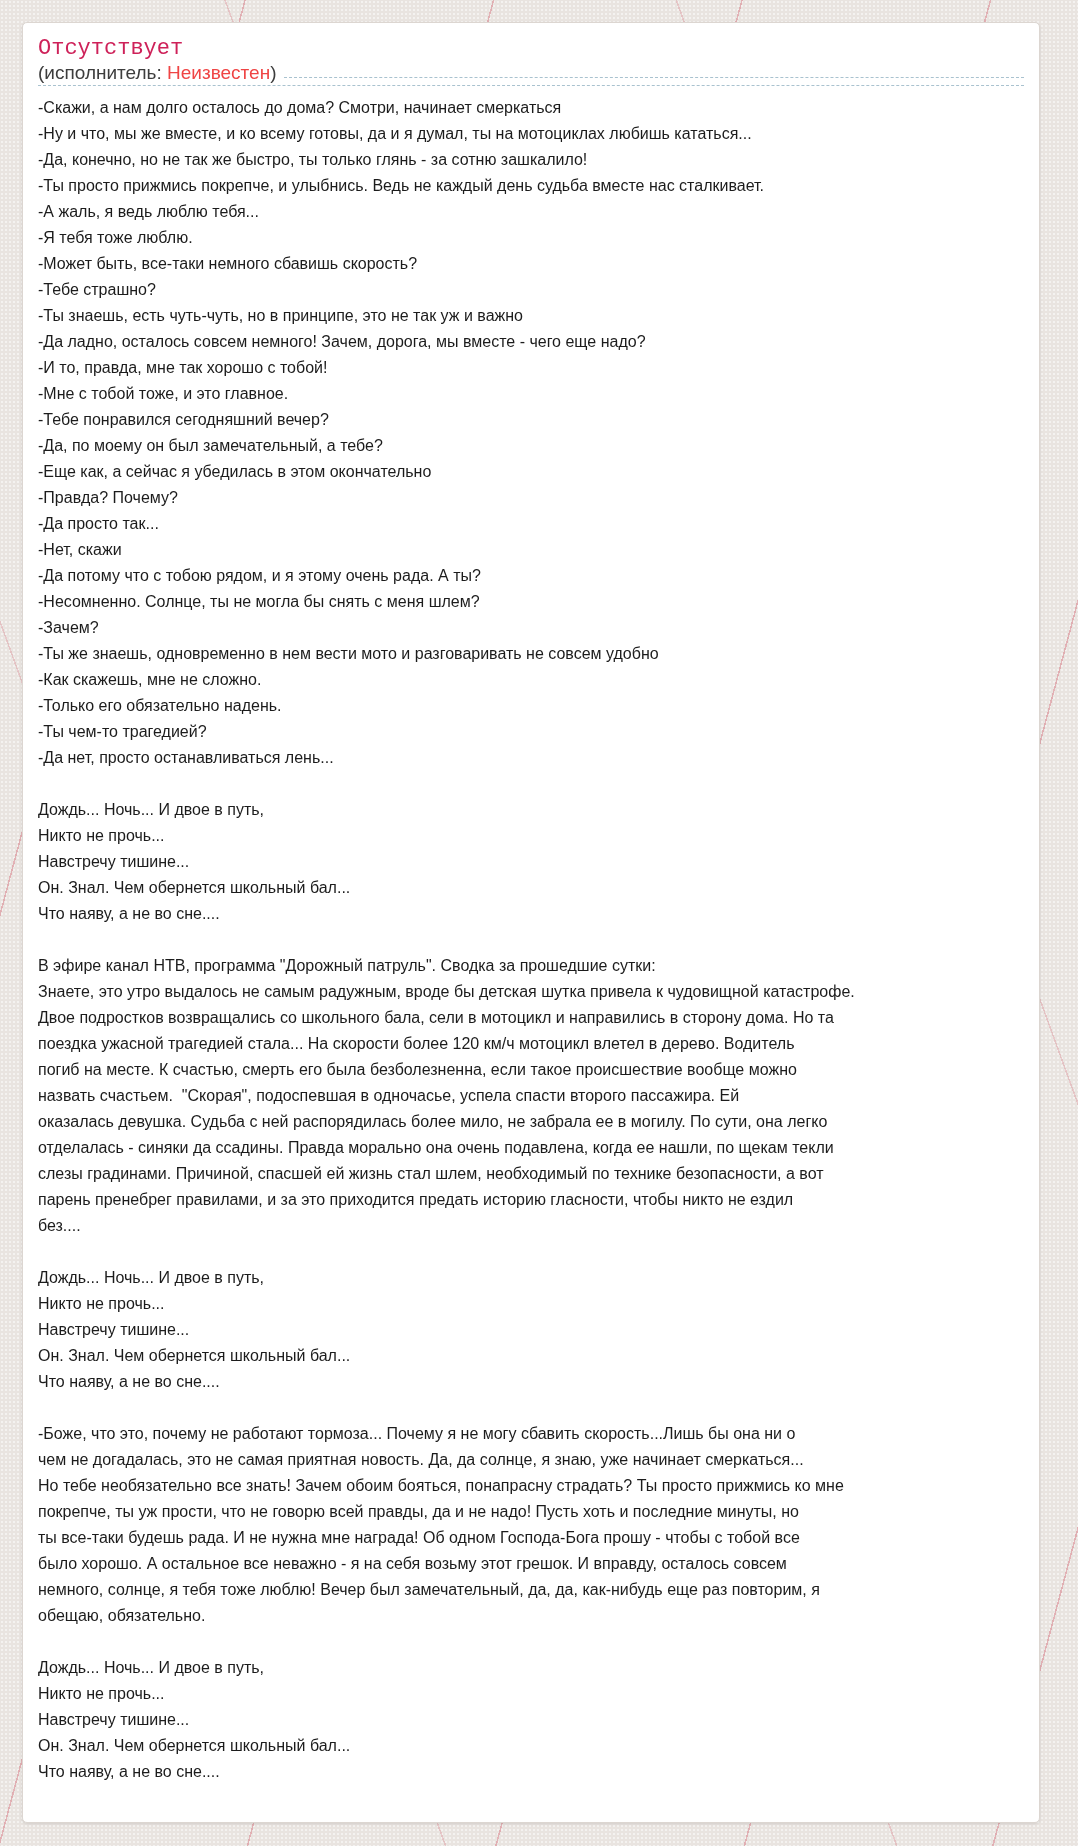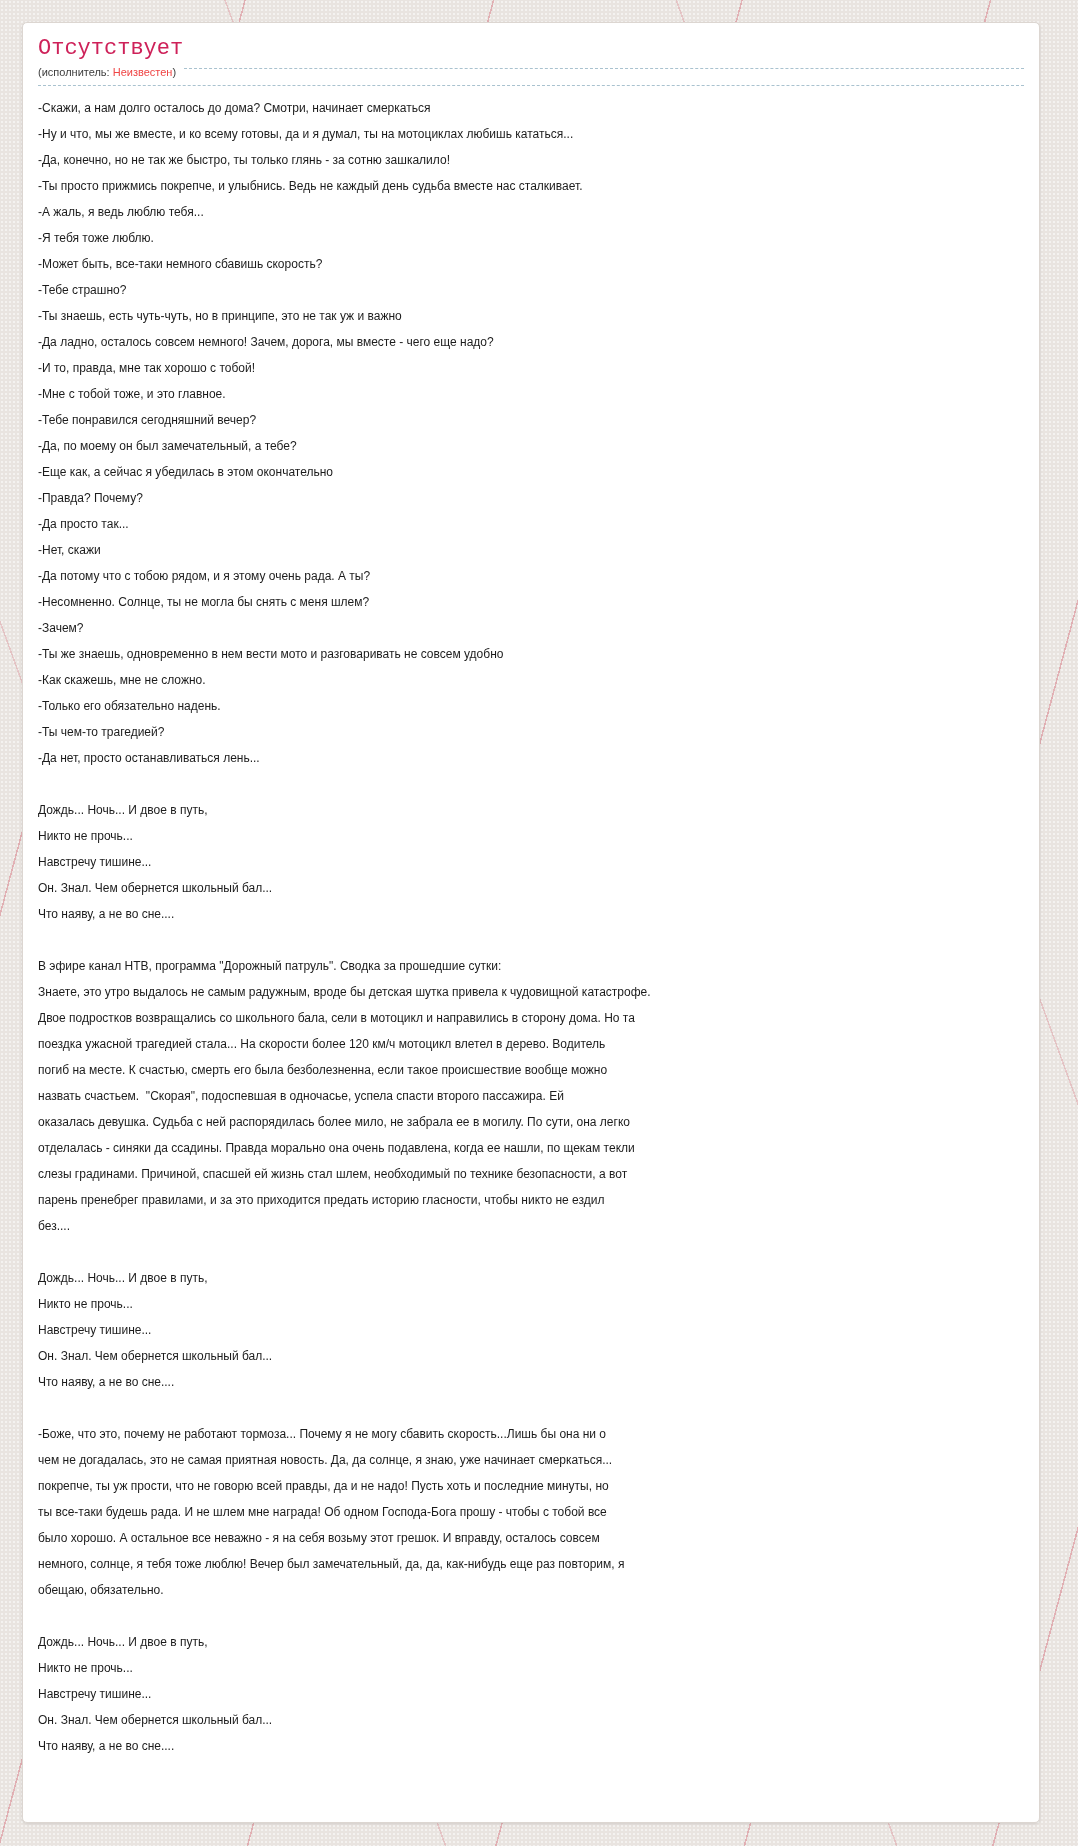--- a/index.html
+++ b/index.html
@@ -35,22 +35,22 @@
   .title {
     margin: 0 0 1px 0;
     font-size: 22px;
     font-weight: normal;
     line-height: 26px;
     color: #ce2159;
     font-family: Liberation Mono, monospace;
   }
   .artist-row {
     display: flex;
-    align-items: center;
-    font-size: 11px;
+    align-items: flex-end;
+    font-size: 19px;
     line-height: 19px;
     color: #3d3d3d;
     white-space: pre;
   }
   .artist-link {
     color: #ef4444;
     text-decoration: none;
     cursor: pointer;
   }
   .artist-leader {
@@ -60,21 +60,21 @@
     transform: translateY(-4px);
   }
   .header-divider {
     border: 0;
     border-bottom: 1px dashed #a9c2cf;
     margin: 3px 0 0 0;
     height: 0;
   }
   .lyrics {
     margin-top: 9px;
-    font-size: 12px;
+    font-size: 16px;
     line-height: 26px;
     color: #1c1c1c;
   }
   .line {
     white-space: pre;   
     height: 26px;
   }
 </style>
 </head>
 <body>
@@ -130,22 +130,23 @@
       <div class="line">без....</div>
       <div class="line">&nbsp;</div>
       <div class="line">Дождь... Ночь... И двое в путь,</div>
       <div class="line">Никто не прочь...</div>
       <div class="line">Навстречу тишине...</div>
       <div class="line">Он. Знал. Чем обернется школьный бал...</div>
       <div class="line">Что наяву, а не во сне....</div>
       <div class="line">&nbsp;</div>
       <div class="line">-Боже, что это, почему не работают тормоза... Почему я не могу сбавить скорость...Лишь бы она ни о</div>
       <div class="line">чем не догадалась, это не самая приятная новость. Да, да солнце, я знаю, уже начинает смеркаться...</div>
+      <div class="line">Но тебе необязательно все знать! Зачем обоим бояться, понапрасну страдать? Ты просто прижмись ко мне</div>
       <div class="line">покрепче, ты уж прости, что не говорю всей правды, да и не надо! Пусть хоть и последние минуты, но</div>
-      <div class="line">ты все-таки будешь рада. И не шлем мне награда! Об одном Господа-Бога прошу - чтобы с тобой все</div>
+      <div class="line">ты все-таки будешь рада. И не нужна мне награда! Об одном Господа-Бога прошу - чтобы с тобой все</div>
       <div class="line">было хорошо. А остальное все неважно - я на себя возьму этот грешок. И вправду, осталось совсем</div>
       <div class="line">немного, солнце, я тебя тоже люблю! Вечер был замечательный, да, да, как-нибудь еще раз повторим, я</div>
       <div class="line">обещаю, обязательно.</div>
       <div class="line">&nbsp;</div>
       <div class="line">Дождь... Ночь... И двое в путь,</div>
       <div class="line">Никто не прочь...</div>
       <div class="line">Навстречу тишине...</div>
       <div class="line">Он. Знал. Чем обернется школьный бал...</div>
       <div class="line">Что наяву, а не во сне....</div>
     </div>

